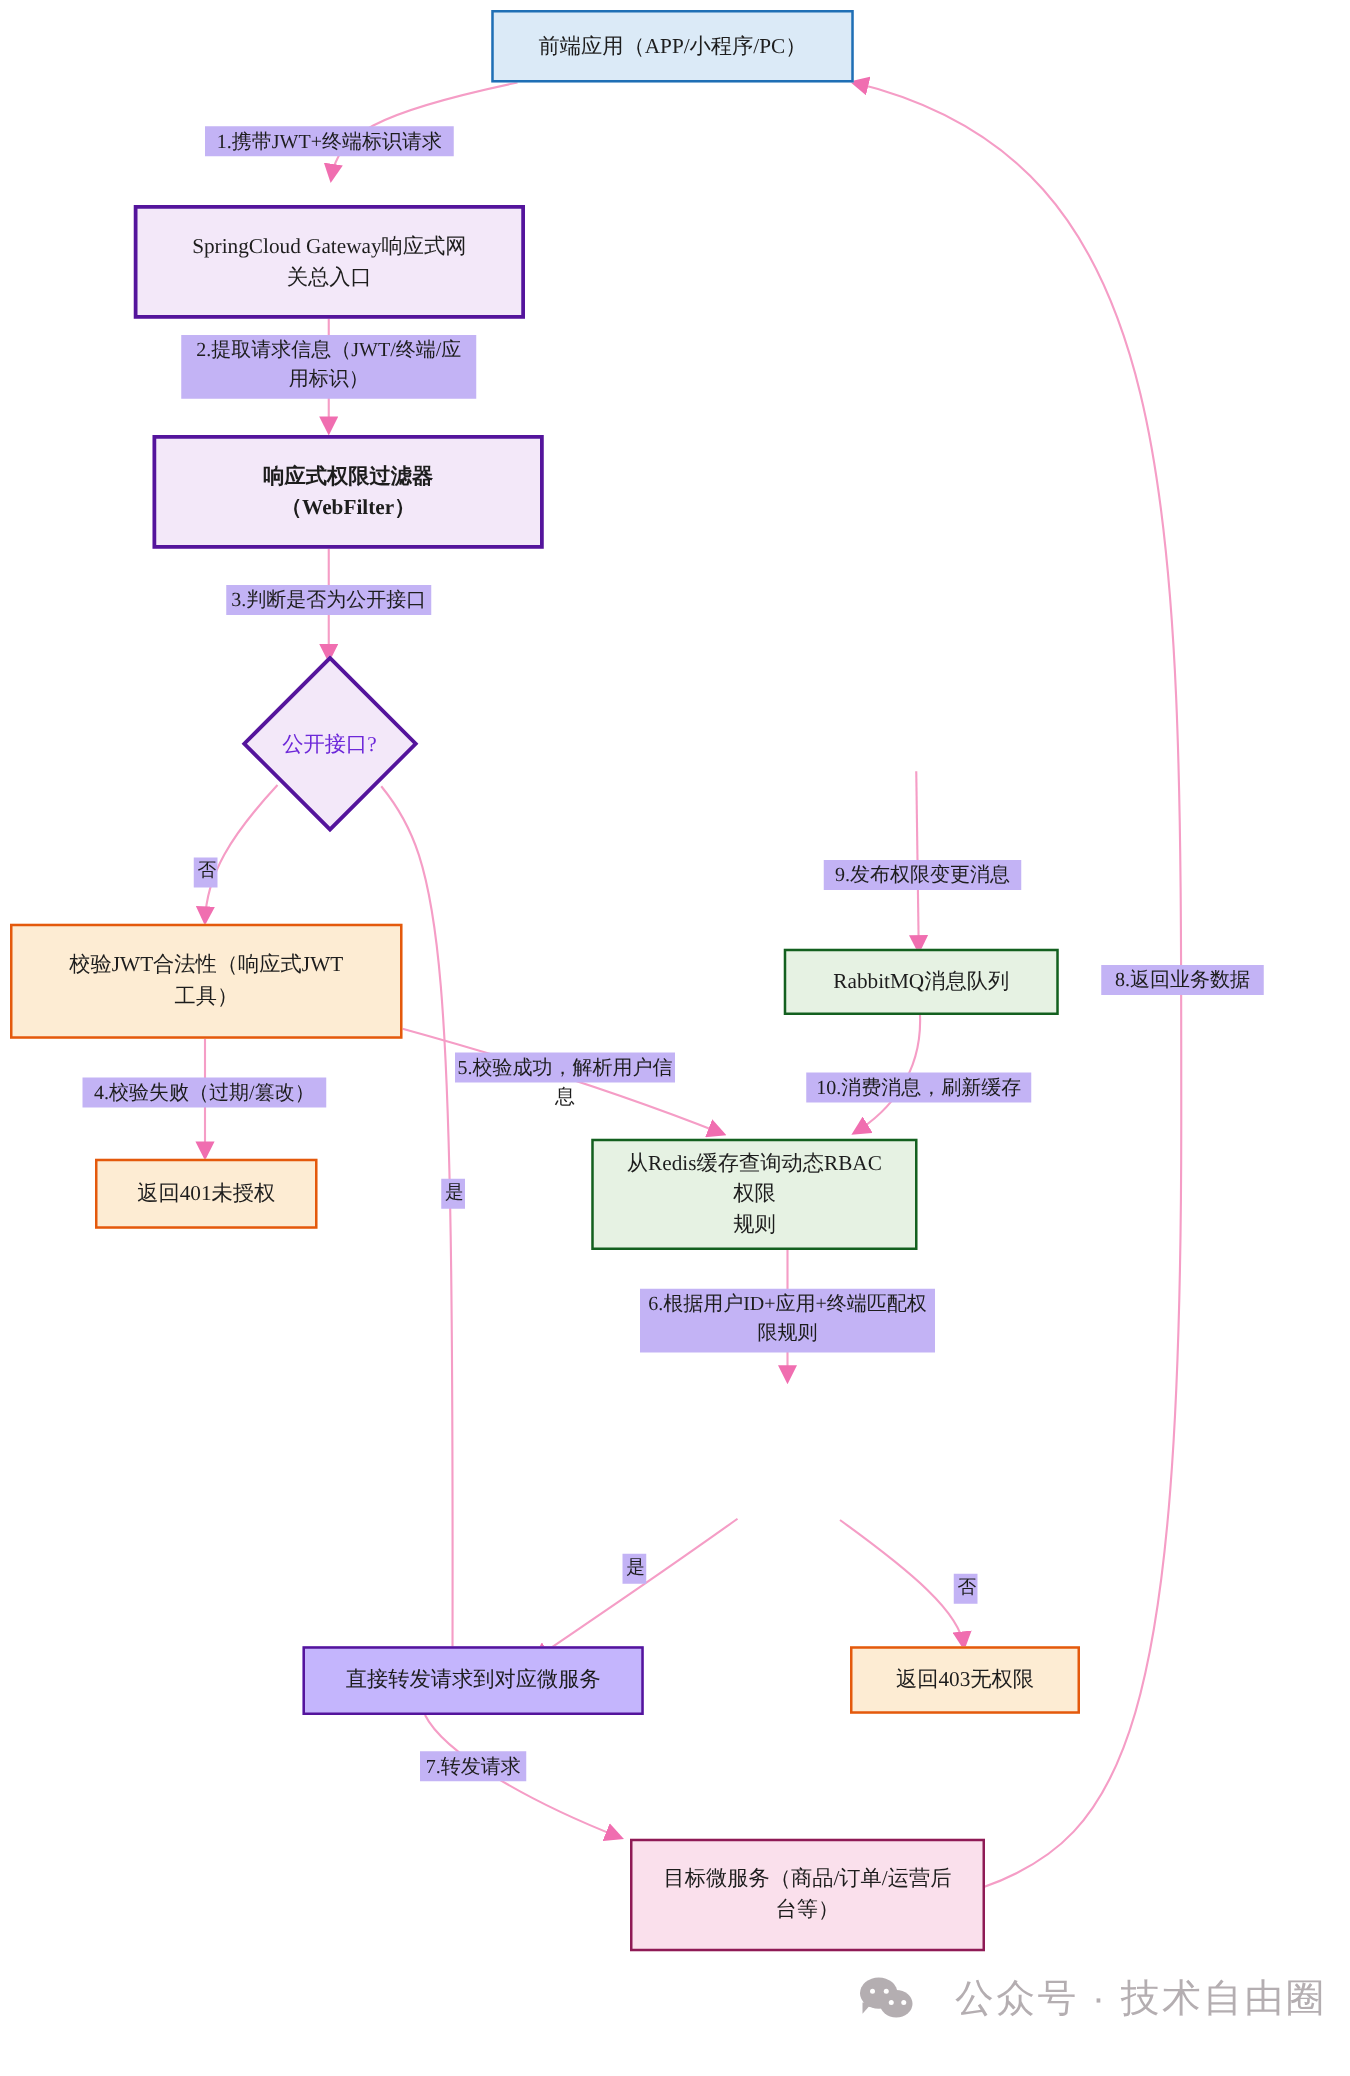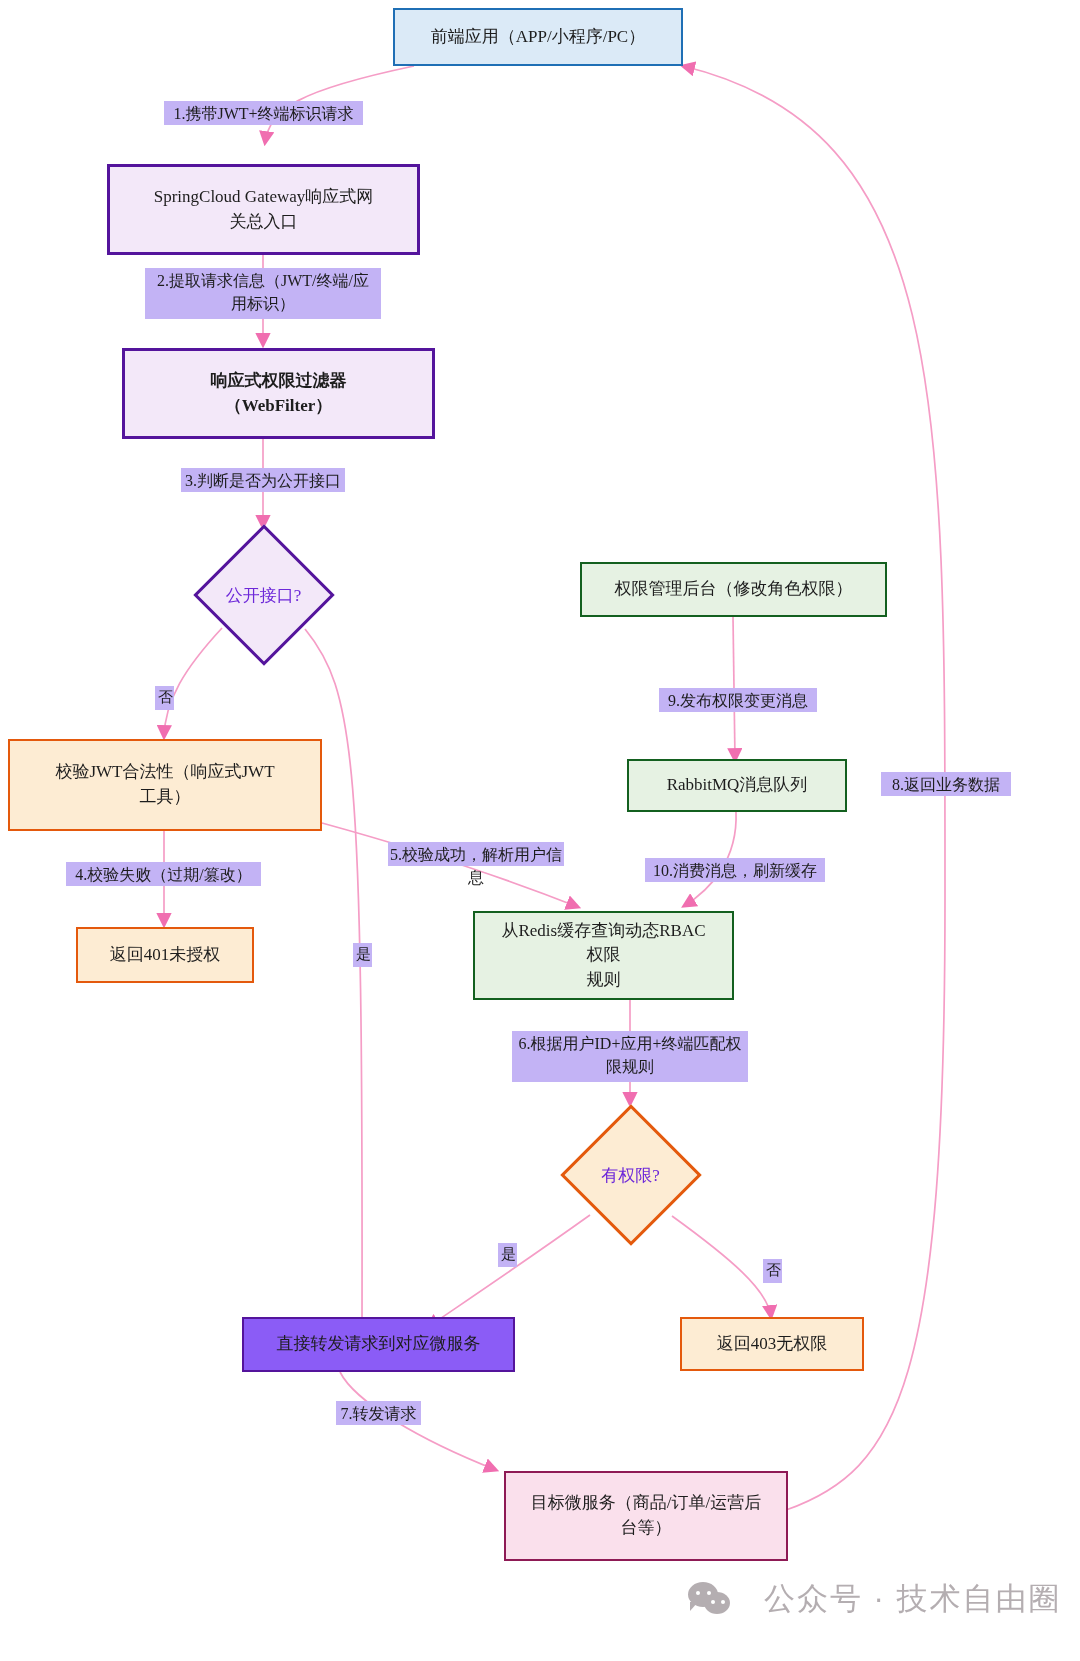--- a/index.html
+++ b/index.html
@@ -39,21 +39,21 @@
   }
   .node.blue {
     background: #dbeaf7;
     border: 2.5px solid #1f6fb5;
   }
   .node.purple {
     background: #f3e8f9;
     border: 3px solid #54149c;
   }
   .node.purple-thin {
-    background: #8b5cf6;
+    background: #c4b5fd;
     border: 2.5px solid #54149c;
   }
   .node.orange {
     background: #fdecd3;
     border: 2.5px solid #e4590c;
   }
   .node.green {
     background: #e6f2e3;
     border: 2.5px solid #13601f;
   }
@@ -221,39 +221,32 @@
     <span>
       <span>校验JWT合法性（响应式JWT</span><br>
       <span>工具）</span>
     </span>
   </div>
 
   <div class="node orange" style="left:76px; top:927px; width:178px; height:56px;">
     <span>返回401未授权</span>
   </div>
 
-  <div class="node green" style="left:580px; top:562px; width:307px; height:55px;">
-    <span>权限管理后台（修改角色权限）</span>
-  </div>
 
   <div class="node green" style="left:627px; top:759px; width:220px; height:53px;">
     <span>RabbitMQ消息队列</span>
   </div>
 
   <div class="node green" style="left:473px; top:911px; width:261px; height:89px;">
     <span>
       <span>从Redis缓存查询动态RBAC权限</span><br>
       <span>规则</span>
     </span>
   </div>
 
-  <div class="diamond orange" style="left:558px; top:1105px; width:145px; height:140px;">
-    <span class="dshape" style="width:100px; height:100px;"></span>
-    <span class="dlabel">有权限?</span>
-  </div>
 
   <div class="node purple-thin" style="left:242px; top:1317px; width:273px; height:55px;">
     <span>直接转发请求到对应微服务</span>
   </div>
 
   <div class="node orange" style="left:680px; top:1317px; width:184px; height:54px;">
     <span>返回403无权限</span>
   </div>
 
   <div class="node magenta" style="left:504px; top:1471px; width:284px; height:90px;">
@@ -269,21 +262,21 @@
 用标识）</div>
 
   <div class="edge-label" style="left:181px; top:468px; width:164px; height:24px;">3.判断是否为公开接口</div>
 
   <div class="edge-label small" style="left:155px; top:686px; width:19px; height:24px;">否</div>
 
   <div class="edge-label small" style="left:353px; top:943px; width:19px; height:24px;">是</div>
 
   <div class="edge-label" style="left:66px; top:862px; width:195px; height:24px;">4.校验失败（过期/篡改）</div>
 
-  <div class="edge-label" style="left:388px; top:842px; width:176px; height:24px;font-family:Liberation Serif, serif;">5.校验成功，解析用户信息</div>
+  <div class="edge-label" style="left:364px; top:842px; width:176px; height:24px;font-family:Liberation Serif, serif;">5.校验成功，解析用户信息</div>
 
   <div class="edge-label" style="left:512px; top:1031px; width:236px; height:51px;">6.根据用户ID+应用+终端匹配权
 限规则</div>
 
   <div class="edge-label small" style="left:498px; top:1243px; width:19px; height:24px;">是</div>
 
   <div class="edge-label small" style="left:763px; top:1259px; width:19px; height:24px;">否</div>
 
   <div class="edge-label" style="left:336px; top:1401px; width:85px; height:24px;">7.转发请求</div>
 

